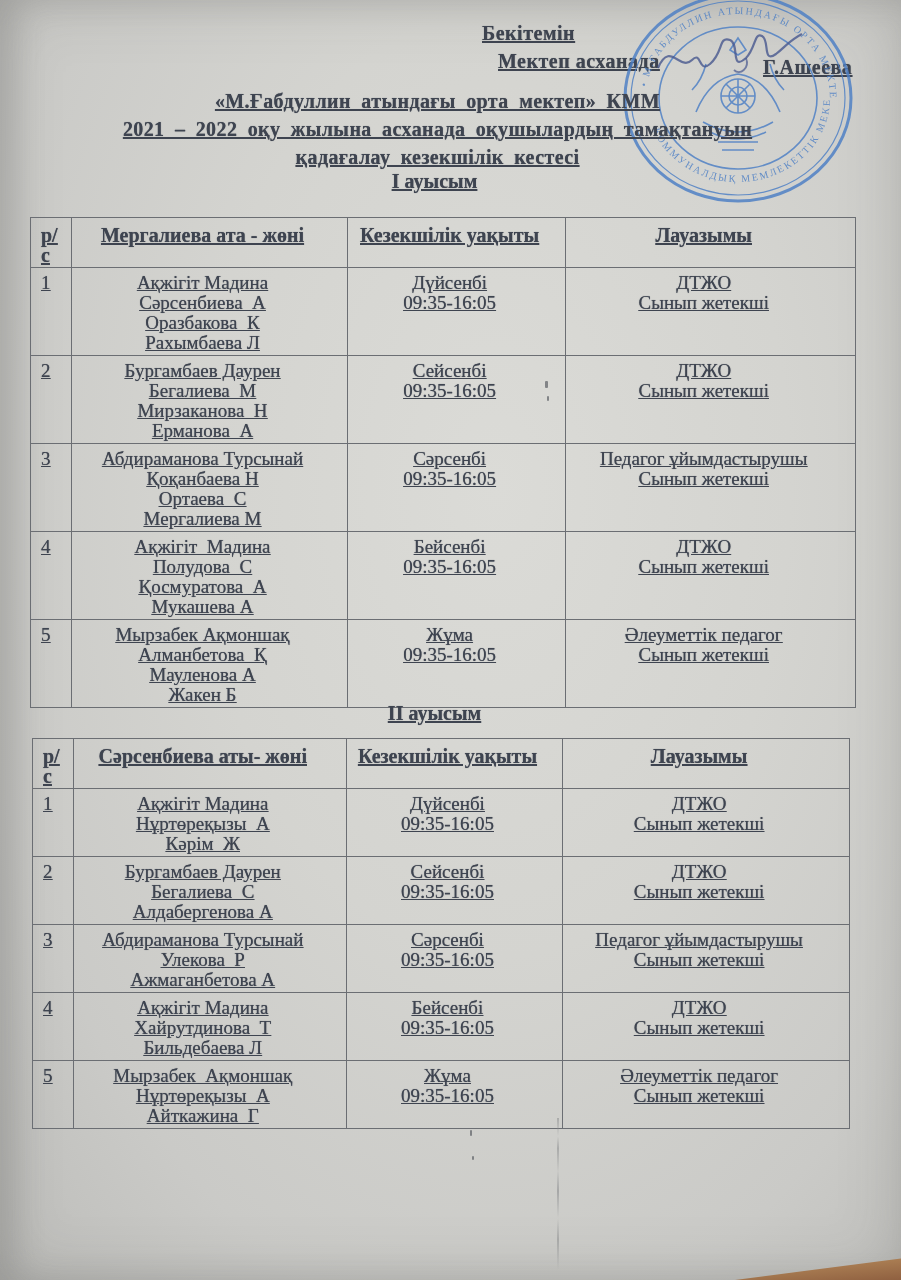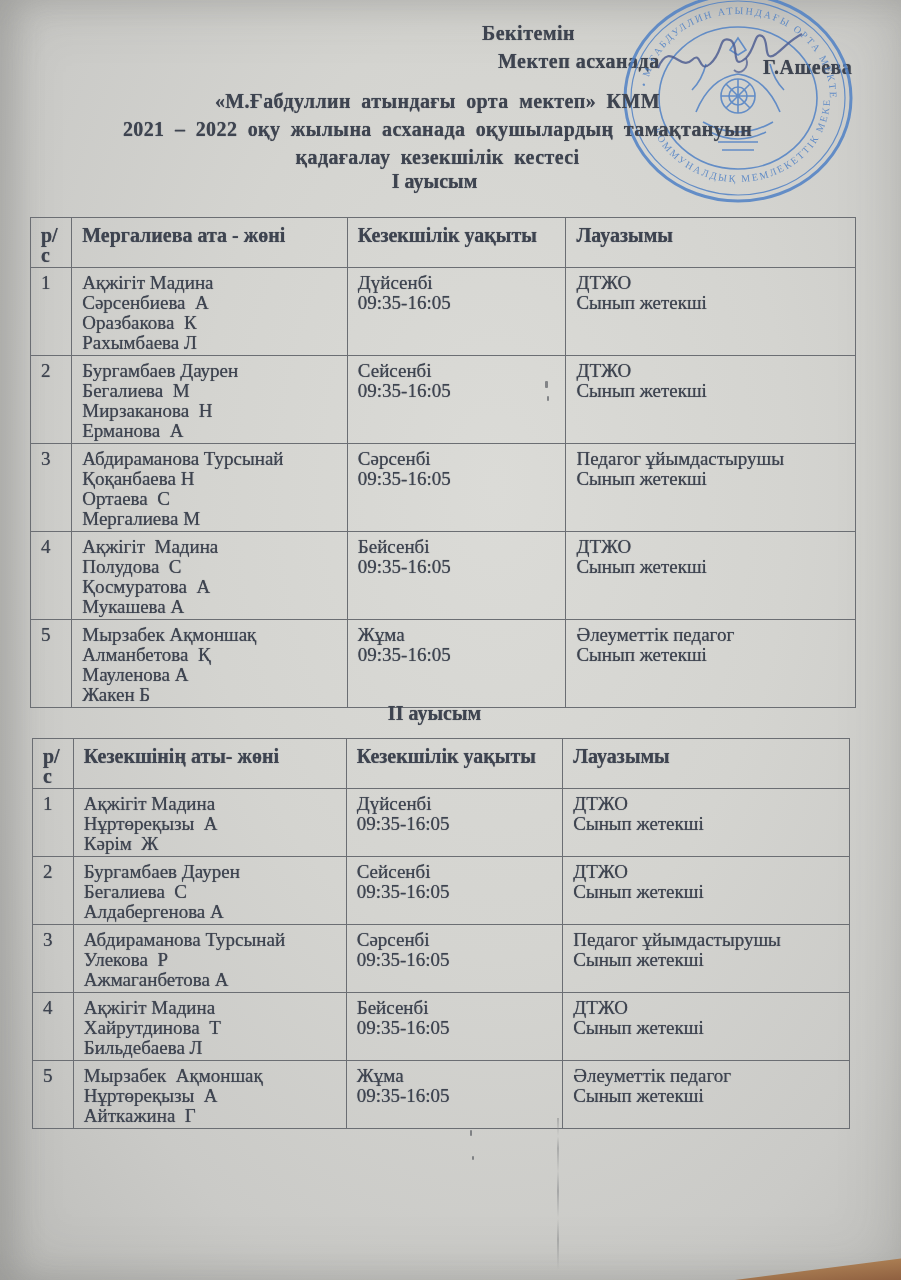--- a/index.html
+++ b/index.html
@@ -8,32 +8,32 @@
     font-family:"Liberation Serif","DejaVu Serif",serif;
     background:#b9b9b6;
   }
   .paper{
     position:absolute;inset:0;
     background:
       radial-gradient(ellipse at 55% 38%, #dbdbd7 0%, #d4d4d0 42%, #cacac7 75%, #bcbcb9 100%);
     box-shadow:inset 0 0 60px rgba(90,90,88,.25), inset 18px 0 28px rgba(100,100,98,.18);
   }
   .txt{position:absolute;color:#3e4450;text-shadow:0 0 .8px rgba(62,68,80,.85);}
-  .b{font-weight:700;}
+  .b{font-weight:700;text-decoration:underline;}
   .approval{font-size:20px;letter-spacing:.5px;}
   .title-line{left:0;right:0;text-align:center;font-size:20px;letter-spacing:.4px;word-spacing:5px;transform:translateX(-13px);}
   .shift-head{left:0;right:0;text-align:center;font-size:20px;transform:translateX(-16px);}
   table{
     position:absolute;border-collapse:collapse;table-layout:fixed;
     font-size:19px;line-height:20px;color:#3e4450;
   }
   td,th{
-    border:1px solid #6b6e73;vertical-align:top;text-align:left;
+    border:1px solid #6b6e73;vertical-align:top;text-align:center;
     padding:5px 24px 2px 10px;white-space:pre-wrap;
-    text-shadow:0 0 .8px rgba(62,68,80,.85);overflow:hidden;
+    text-shadow:0 0 .8px rgba(62,68,80,.85);overflow:hidden;text-decoration:underline;
   }
   th{font-size:20px;font-weight:700;padding-top:7px;}
   #table1{left:30px;top:217px;width:826px;}
   #table2{left:32px;top:738px;width:818px;}
   #table1 .hrow{height:46px;} #table1 .row{height:87px;}
   #table2 .hrow{height:50px;} #table2 .row{height:66px;}
   col.c1{width:5%;} col.c2{width:33.4%;} col.c3{width:26.5%;} col.c4{width:35.1%;}
   .seal{position:absolute;left:618px;top:-10px;}
   .sig{position:absolute;left:650px;top:20px;}
   .crease{position:absolute;left:557px;top:1118px;width:2px;height:152px;
@@ -171,21 +171,21 @@
   <table id="table2">
     <colgroup>
         <col class="c1">
         <col class="c2">
         <col class="c3">
         <col class="c4">
       </colgroup>
     <tbody>
         <tr class="hrow">
       <th>р/с</th>
-      <th>Кезекшінің аты- жөні</th>
+      <th>Сәрсенбиева аты- жөні</th>
       <th>Кезекшілік уақыты</th>
       <th>Лауазымы</th>
     </tr>
     <tr class="row">
       <td>1</td>
       <td>Ақжігіт Мадина
 Нұртөреқызы  А
 Кәрім  Ж</td>
       <td>Дүйсенбі
 09:35-16:05</td>

